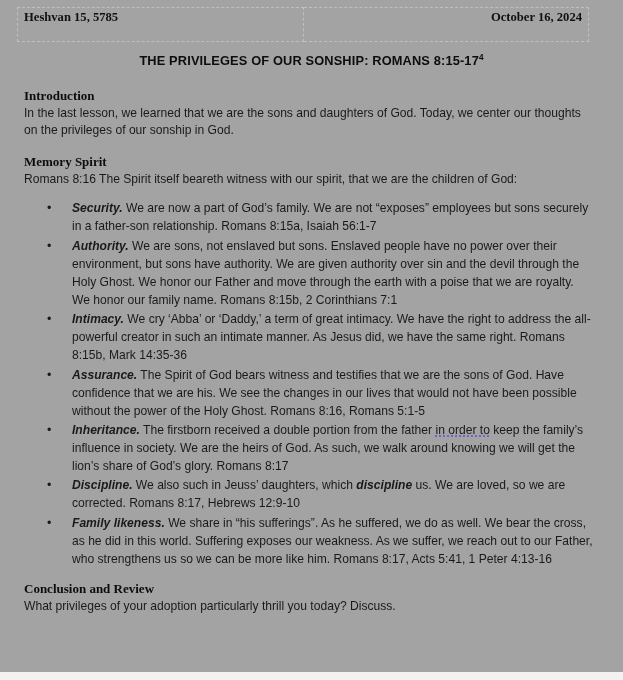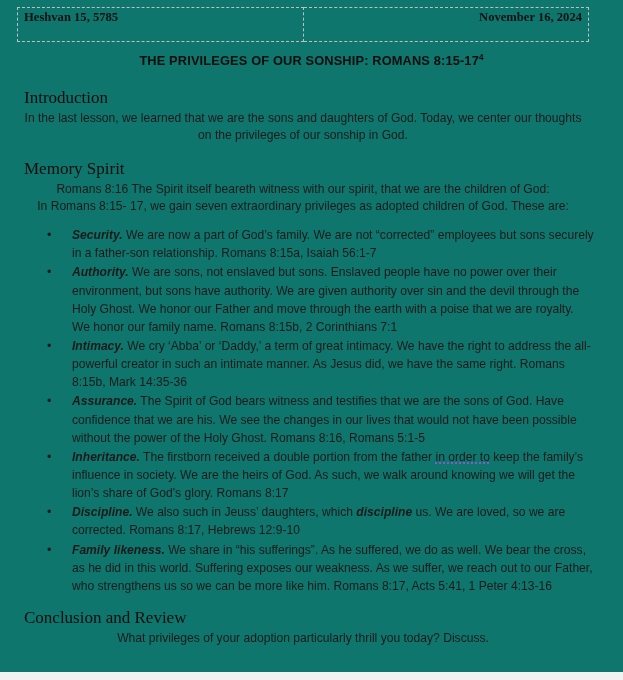--- a/index.html
+++ b/index.html
@@ -11,21 +11,21 @@
     width: 623px;
     height: 680px;
     overflow: hidden;
     font-family: "Liberation Sans", sans-serif;
   }
 
   #page {
     position: relative;
     width: 623px;
     height: 672px;
-    background: #0f766e;
+    background: #a3a3a3;
     box-sizing: border-box;
     padding: 0;
   }
 
   #page-edge-bottom {
     position: absolute;
     left: 0;
     top: 672px;
     width: 623px;
     height: 8px;
@@ -76,36 +76,35 @@
   
   .body-area {
     position: absolute;
     left: 24px;
     top: 88px;
     width: 570px;
   }
 
   .sec-heading {
     font-family: "Liberation Serif", serif;
-    font-weight: normal;
-    font-size: 17px;
+    font-weight: bold;
+    font-size: 13px;
     color: #0d0d0d;
     margin: 0 0 1px 0;
     line-height: 1.22;
   }
   .sec-heading.spaced { margin-top: 15px; }
 
   .para {
     font-family: "Liberation Sans", sans-serif;
     font-size: 12.1px;
     color: #1a1a1a;
     line-height: 1.42;
     margin: 0;
     max-width: 558px;
-    text-align: center;
   }
 
   
   ul.privileges {
     margin: 11px 0 0 0;
     padding: 0;
     list-style: none;
   }
   ul.privileges li {
     position: relative;
@@ -156,40 +155,39 @@
 </style>
 </head>
 <body>
 
 <div id="page">
 
   <table class="header-table">
     <tbody>
         <tr>
       <td class="hdr-left">Heshvan 15, 5785</td>
-      <td class="hdr-right">November 16, 2024</td>
+      <td class="hdr-right">October 16, 2024</td>
     </tr>
   </tbody>
     </table>
 
   <div class="doc-title"><span>THE PRIVILEGES OF OUR SONSHIP: ROMANS 8:15-17</span><sup>4</sup></div>
 
   <div class="body-area">
 
     <div class="sec-heading">Introduction</div>
     <p class="para">In the last lesson, we learned that we are the sons and daughters of God. Today, we center our thoughts on the privileges of our sonship in God.</p>
 
     <div class="sec-heading spaced">Memory Spirit</div>
     <p class="para"><span>Romans 8:16 The Spirit itself </span><span class="spell">beareth</span><span> witness with our spirit, that we are the children of God:</span></p>
 
-    <p class="para">In Romans 8:15- 17, we gain seven extraordinary privileges as adopted children of God. These are:</p>
 
     <ul class="privileges">
 
-      <li><span class="bullet-dot">•</span><span class="lead">Security.</span><span> We are now a part of God’s family. We are not “</span><span class="spell">corrected</span><span>” employees but sons securely in a father-son relationship. Romans 8:15a, Isaiah 56:1-7</span></li>
+      <li><span class="bullet-dot">•</span><span class="lead">Security.</span><span> We are now a part of God’s family. We are not “</span><span class="spell">exposes</span><span>” employees but sons securely in a father-son relationship. Romans 8:15a, Isaiah 56:1-7</span></li>
 
       <li><span class="bullet-dot">•</span><span class="lead">Authority.</span><span> We are sons, not enslaved but sons. Enslaved people have no power over their environment, but sons have authority. We are given authority over sin and the devil through the Holy Ghost. We honor our </span><span class="grammar">Father</span><span> and move through the earth with a poise that we are royalty. We honor our family name. Romans 8:15b, 2 Corinthians 7:1</span></li>
 
       <li><span class="bullet-dot">•</span><span class="lead">Intimacy.</span><span> We cry ‘Abba’ or ‘Daddy,’ a term of great intimacy. We have the right to address the all-powerful creator in such an intimate manner. As Jesus did, we have the same right. Romans 8:15b, Mark 14:35-36</span></li>
 
       <li><span class="bullet-dot">•</span><span class="lead">Assurance.</span><span> The Spirit of God bears witness and testifies that we are the sons of God. Have confidence that we are his. We see the changes in our lives that would not have been possible without the power of the Holy Ghost. Romans 8:16, Romans 5:1-5</span></li>
 
       <li><span class="bullet-dot">•</span><span class="lead">Inheritance.</span><span> The firstborn received a double portion from the father </span><span class="style-sug">in order to</span><span> keep the family’s influence in society. We are the heirs of God. As such, we walk around knowing we will get the lion’s share of God’s glory. Romans 8:17</span></li>
 
       <li><span class="bullet-dot">•</span><span class="lead">Discipline.</span><span> We also such in </span><span class="spell">Jeuss</span><span>’ daughters, which </span><span class="bi">discipline</span><span> us. We are loved, so we are corrected. Romans 8:17, Hebrews 12:9-10</span></li>

